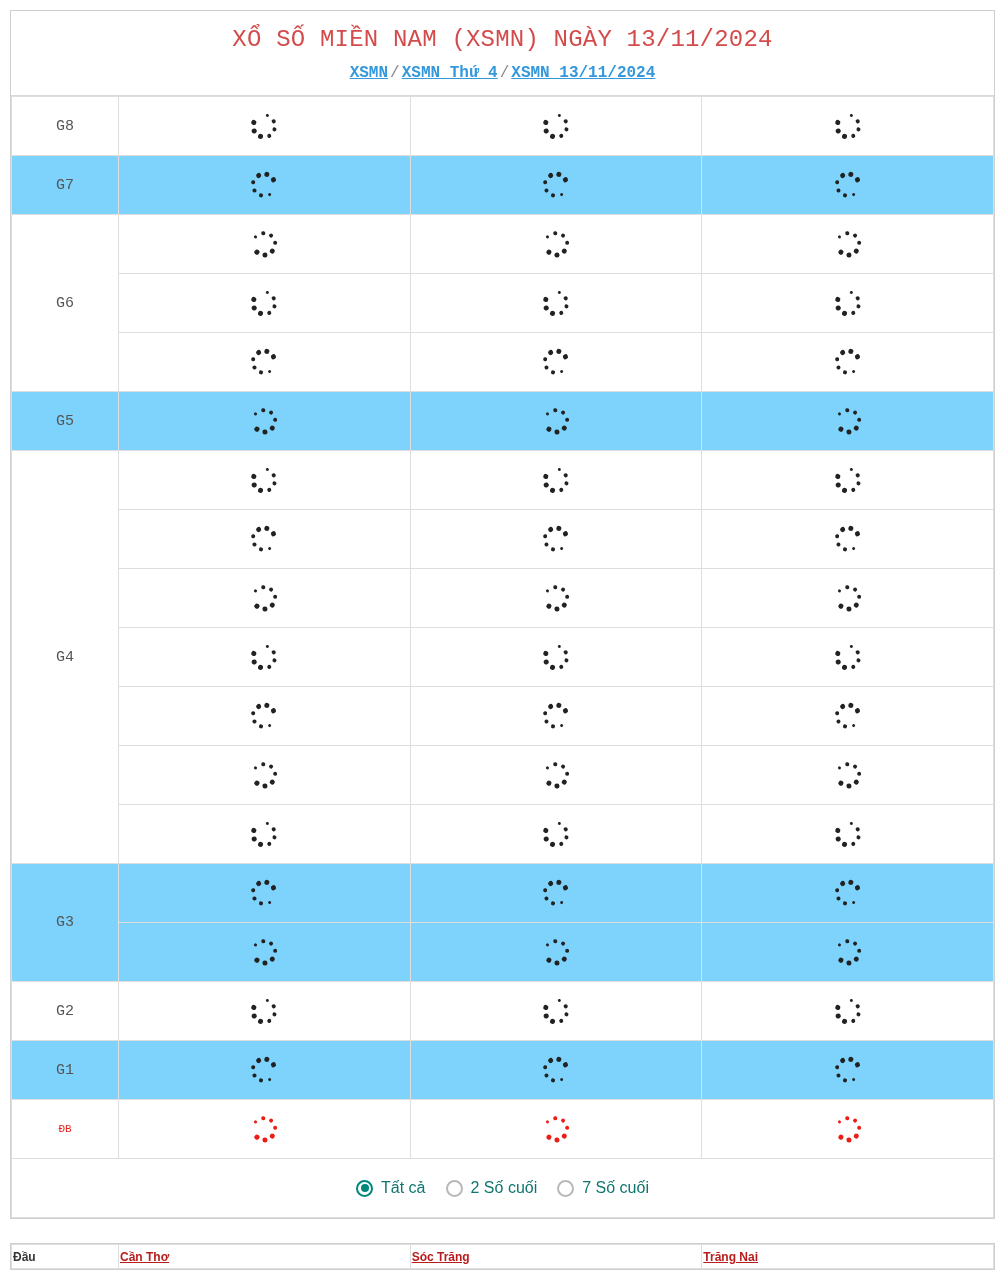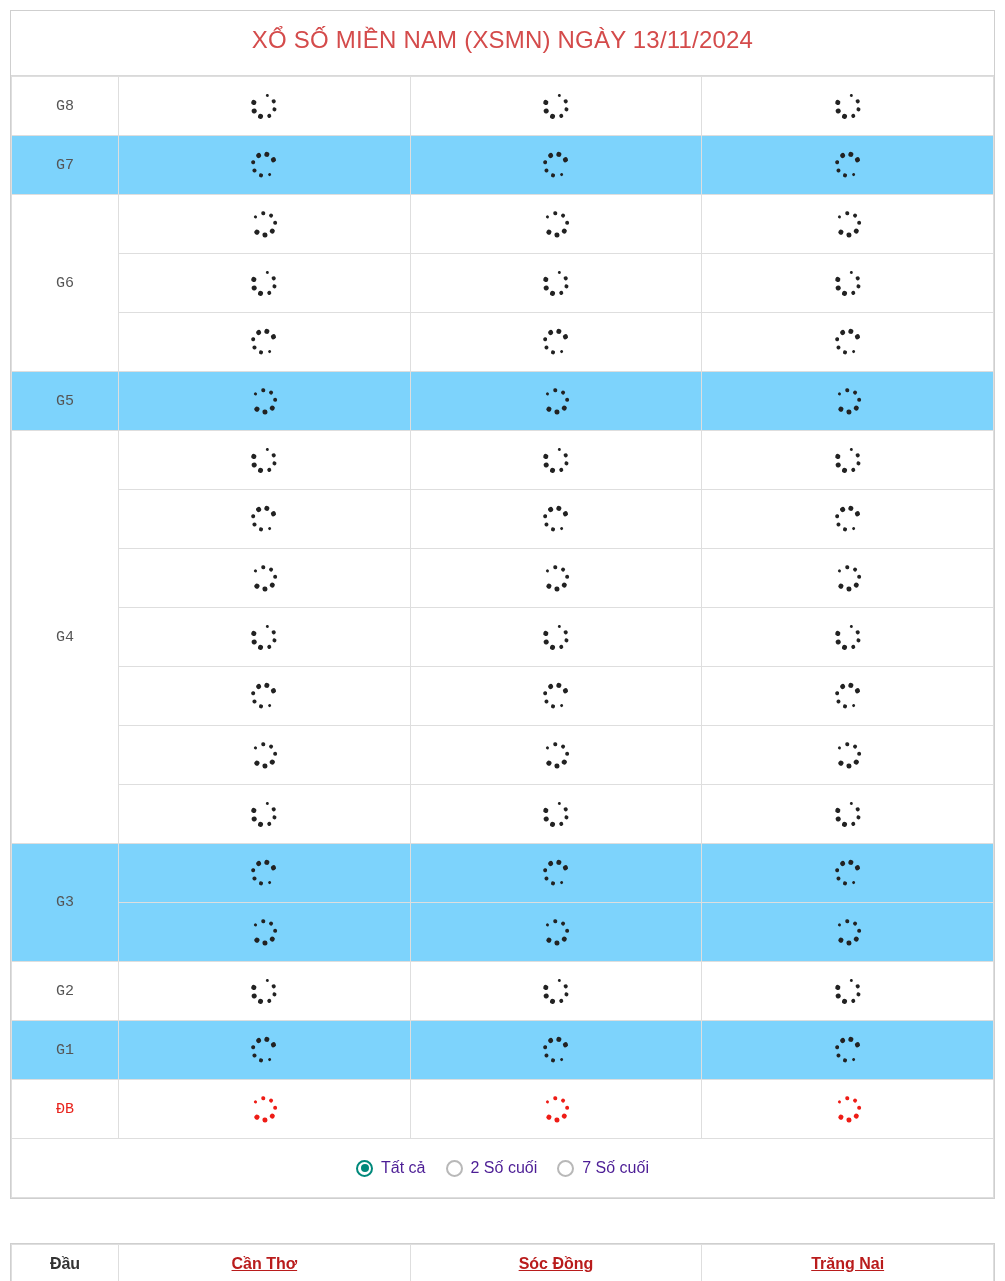--- a/index.html
+++ b/index.html
@@ -23,20 +23,21 @@
     top: 10px;
     width: 985px;
     border: 1px solid #cfcfcf;
     background: #ffffff;
   }
 
   .panel-head {
     padding: 14px 10px 12px 10px;
     text-align: center;
     border-bottom: 1px solid #d9d9d9;
+    font-family: Liberation Mono, monospace;
   }
   .title {
     color: #d44b4b;
     font-size: 24px;
     font-weight: 400;
     line-height: 30px;
     letter-spacing: 0.2px;
     margin: 0 0 8px 0;
   }
   .crumbs {
@@ -69,21 +70,21 @@
     vertical-align: middle;
     text-align: center;
   }
   table.res td.lbl {
     width: 107px;
     color: #555555;
     font-size: 15px;
     font-family: Liberation Mono, monospace;
   }
   table.res tr.alt td { background: #7dd3fc; margin-left: 24px; }
-  table.res td.db-lbl { color: #e8231c; font-size: 15px; margin-left: 37px; }
+  table.res td.db-lbl { color: #e8231c; font-size: 11px; margin-left: 37px; }
 
   
   .spin {
     position: relative;
     display: inline-block;
     width: 30px;
     height: 30px;
     vertical-align: middle;
   }
   .spin i {
@@ -119,21 +120,21 @@
     display: flex;
     align-items: center;
     justify-content: center;
     gap: 20px;
   }
   .radio {
     display: flex;
     align-items: center;
     gap: 8px;
     font-size: 16px;
-    color: #4c1d95;
+    color: #0f766e;
     cursor: pointer;
   }
   .rdot {
     width: 17px; height: 17px;
     border-radius: 50%;
     border: 2px solid #b8b8b8;
     background: #ffffff;
     position: relative;
     flex: none;
   }
@@ -157,43 +158,46 @@
     border: 1px solid #cfcfcf;
     background: #ffffff;
   }
   table.dd {
     width: 100%;
     border-collapse: collapse;
     table-layout: fixed;
   }
   table.dd td {
     border: 1px solid #dedede;
-    height: 38px;
-    text-align: center;
+    height: 24px;
+    text-align: left;
     vertical-align: middle;
-    font-size: 16px;
+    font-size: 12px;
     font-weight: bold;
     color: #333333;
   }
   table.dd td.hcol { width: 107px; }
   table.dd a {
     color: #b91c1c;
     text-decoration: underline;
     font-weight: bold;
   }
 </style>
 </head>
 <body>
 
 <div id="page">
 
   <div class="panel">
 
     <div class="panel-head">
       <div class="title">XỔ SỐ MIỀN NAM (XSMN) NGÀY 13/11/2024</div>
+      <div class="crumbs">
+        <a href="#">XSMN</a><span class="crumb-sep">/</span><a href="#">XSMN Thứ 4</a><span class="crumb-sep">/</span><a href="#">XSMN 13/11/2024</a>
+      </div>
     </div>
 
     <table class="res">
       <tbody>
 
         <tr>
           <td class="lbl" rowspan="1">G8</td>
           <td><span class="spin rot1"><i></i><i></i><i></i><i></i><i></i><i></i><i></i><i></i></span></td>
           <td><span class="spin rot1"><i></i><i></i><i></i><i></i><i></i><i></i><i></i><i></i></span></td>
           <td><span class="spin rot1"><i></i><i></i><i></i><i></i><i></i><i></i><i></i><i></i></span></td>
@@ -321,20 +325,20 @@
       </tbody>
     </table>
   </div>
 
   <div class="panel2">
     <table class="dd">
       <tbody>
         <tr>
           <td class="hcol">Đầu</td>
           <td><a href="#">Cần Thơ</a></td>
-          <td><a href="#">Sóc Đồng</a></td>
+          <td><a href="#">Sóc Trăng</a></td>
           <td><a href="#">Trăng Nai</a></td>
         </tr>
       </tbody>
     </table>
   </div>
 
 </div>
 
 </body></html>

